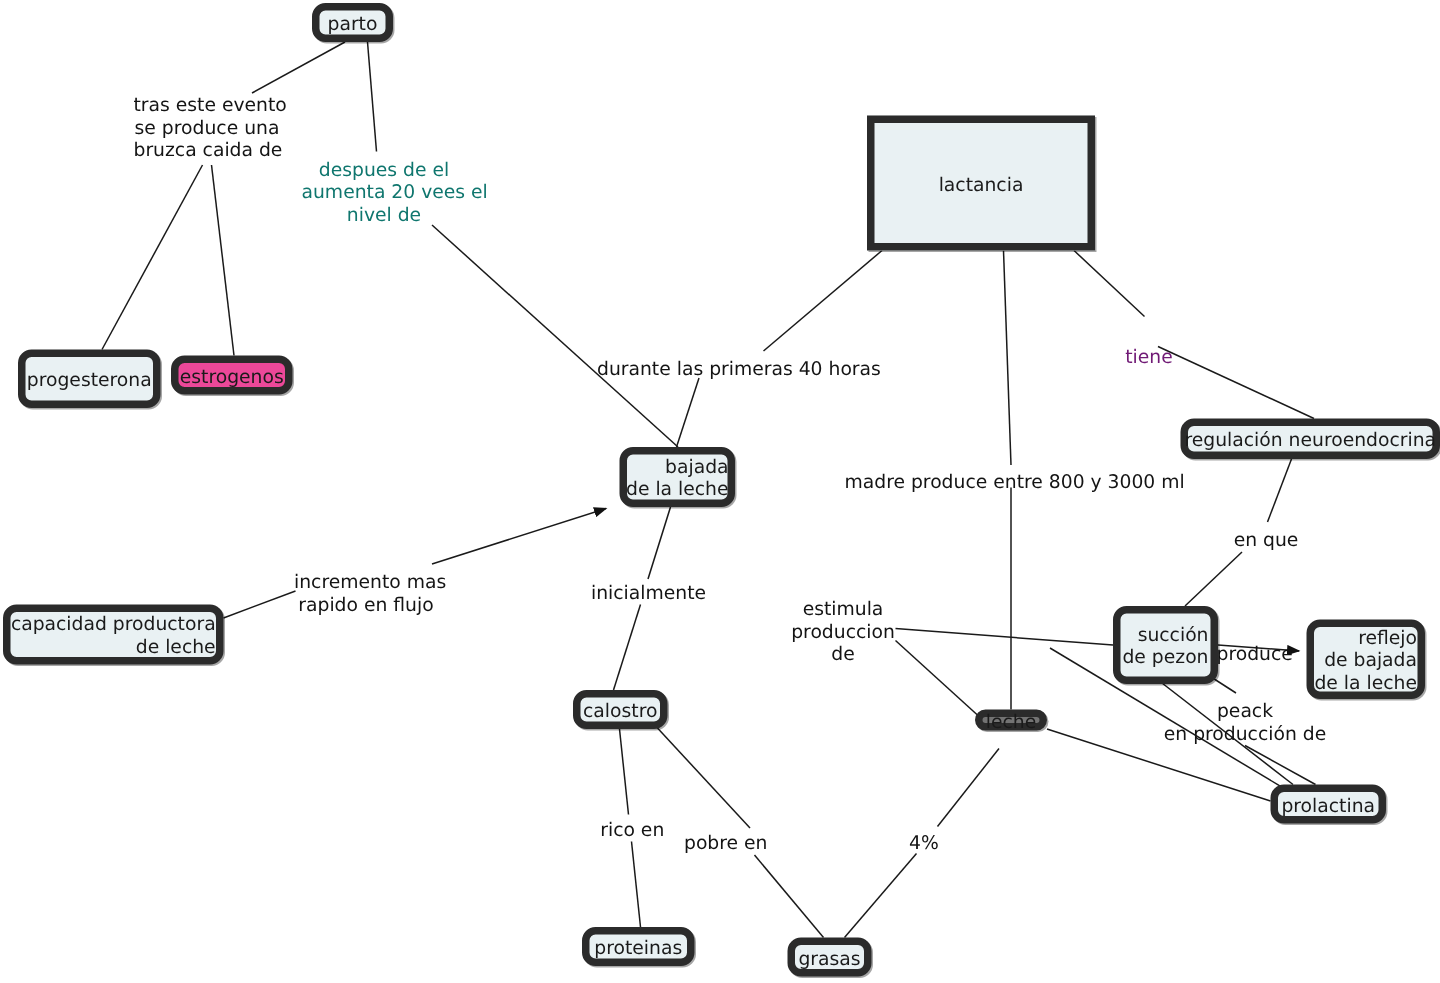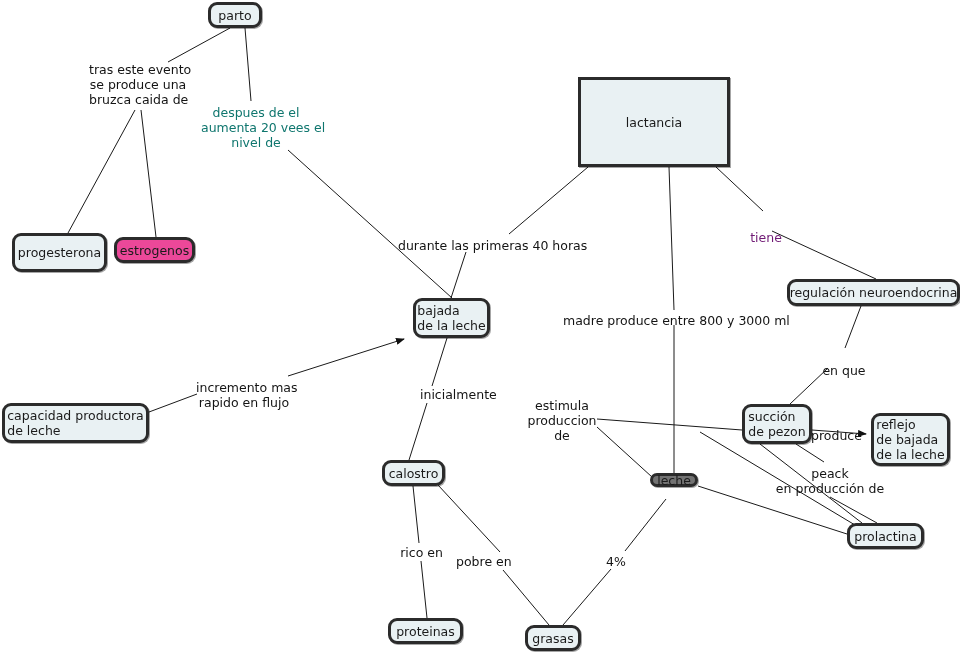--- a/index.html
+++ b/index.html
@@ -24,26 +24,26 @@
     left: 0;
     top: 0;
     width: 960px;
     height: 655px;
     pointer-events: none;
   }
   .node {
     position: absolute;
     box-sizing: border-box;
     background: #e9f1f3;
-    border: 3px solid #15803d;
+    border: 5px solid #15803d;
     border-radius: 9px;
     display: flex;
     align-items: center;
     justify-content: center;
-    text-align: left;
+    text-align: right;
     color: #1a1a1a;
     font-size: 12.5px;
     line-height: 15px;
     white-space: pre;
     box-shadow: 1px 1px 0 rgba(0,0,0,0.35);
     z-index: 3;
   }
   .node.big {
     border-radius: 0;
   }
@@ -107,45 +107,45 @@
   <div id="nodes-layer">
       <div class="node" style="left: 208px; top: 2px; width: 54px; height: 26px; background: rgb(233, 241, 243); border-color: rgb(43, 43, 43);">parto</div>
       <div class="node" style="left: 12px; top: 233px; width: 95px; height: 39px; background: rgb(233, 241, 243); border-color: rgb(43, 43, 43);">progesterona</div>
       <div class="node" style="left: 114px; top: 237px; width: 81px; height: 26px; background: #ec4899; border-color: rgb(43, 43, 43);">estrogenos</div>
       <div class="node big" style="left: 578px; top: 77px; width: 152px; height: 90px; background: rgb(233, 241, 243); border-color: rgb(43, 43, 43);">lactancia</div>
       <div class="node" style="left: 787px; top: 279px; width: 173px; height: 27px; background: rgb(233, 241, 243); border-color: rgb(43, 43, 43);">regulación neuroendocrina</div>
       <div class="node" style="left: 413px; top: 298px; width: 77px; height: 40px; background: rgb(233, 241, 243); border-color: rgb(43, 43, 43);">bajada
 de la leche</div>
       <div class="node" style="left: 2px; top: 403px; width: 147px; height: 40px; background: rgb(233, 241, 243); border-color: rgb(43, 43, 43);">capacidad productora
 de leche</div>
-      <div class="node" style="left: 742px; top: 404px; width: 70px; height: 40px; background: rgb(233, 241, 243); border-color: rgb(43, 43, 43);">succión
+      <div class="node" style="left: 742px; top: 404px; width: 70px; height: 52px; background: rgb(233, 241, 243); border-color: rgb(43, 43, 43);">succión
 de pezon</div>
       <div class="node" style="left: 871px; top: 413px; width: 79px; height: 53px; background: rgb(233, 241, 243); border-color: rgb(43, 43, 43);">reflejo
 de bajada
 de la leche</div>
       <div class="node" style="left: 382px; top: 460px; width: 63px; height: 26px; background: rgb(233, 241, 243); border-color: rgb(43, 43, 43);">calostro</div>
       <div class="node" style="left: 650px; top: 473px; width: 48px; height: 14px; background: #737373; border-color: rgb(43, 43, 43);">leche</div>
       <div class="node" style="left: 847px; top: 523px; width: 77px; height: 26px; background: rgb(233, 241, 243); border-color: rgb(43, 43, 43);">prolactina</div>
       <div class="node" style="left: 388px; top: 618px; width: 75px; height: 26px; background: rgb(233, 241, 243); border-color: rgb(43, 43, 43);">proteinas</div>
       <div class="node" style="left: 525px; top: 625px; width: 56px; height: 26px; background: rgb(233, 241, 243); border-color: rgb(43, 43, 43);">grasas</div>
     </div>
   <div id="labels-layer">
       <div class="linklabel" style="left: 89px; top: 62px; width: 98px; color: rgb(20, 20, 20);">tras este evento
 se produce una
 bruzca caida de</div>
       <div class="linklabel" style="left: 201px; top: 105px; width: 110px; color: #0f766e;">despues de el
 aumenta 20 vees el
 nivel de</div>
       <div class="linklabel" style="left: 398px; top: 238px; width: 178px; color: rgb(20, 20, 20);">durante las primeras 40 horas</div>
       <div class="linklabel" style="left: 749px; top: 230px; width: 34px; color: #701a75;">tiene</div>
       <div class="linklabel" style="left: 563px; top: 313px; width: 211px; color: rgb(20, 20, 20);">madre produce entre 800 y 3000 ml</div>
-      <div class="linklabel" style="left: 822px; top: 352px; width: 44px; color: rgb(20, 20, 20); margin-top: 11px;">en que</div>
+      <div class="linklabel" style="left: 822px; top: 352px; width: 44px; color: rgb(20, 20, 20);">en que</div>
       <div class="linklabel" style="left: 196px; top: 380px; width: 96px; color: rgb(20, 20, 20);">incremento mas
 rapido en flujo</div>
-      <div class="linklabel" style="left: 394px; top: 387px; width: 74px; color: rgb(20, 20, 20); margin-left: 26px;">inicialmente</div>
+      <div class="linklabel" style="left: 394px; top: 387px; width: 74px; color: rgb(20, 20, 20);">inicialmente</div>
       <div class="linklabel" style="left: 527px; top: 398px; width: 70px; color: rgb(20, 20, 20);">estimula
 produccion
 de</div>
       <div class="linklabel" style="left: 811px; top: 428px; width: 48px; color: rgb(20, 20, 20);">produce</div>
       <div class="linklabel" style="left: 775px; top: 466px; width: 110px; color: rgb(20, 20, 20);">peack
 en producción de</div>
       <div class="linklabel" style="left: 400px; top: 545px; width: 43px; color: rgb(20, 20, 20);">rico en</div>
       <div class="linklabel" style="left: 456px; top: 554px; width: 54px; color: rgb(20, 20, 20);">pobre en</div>
       <div class="linklabel" style="left: 606px; top: 554px; width: 20px; color: rgb(20, 20, 20);">4%</div>
     </div>

